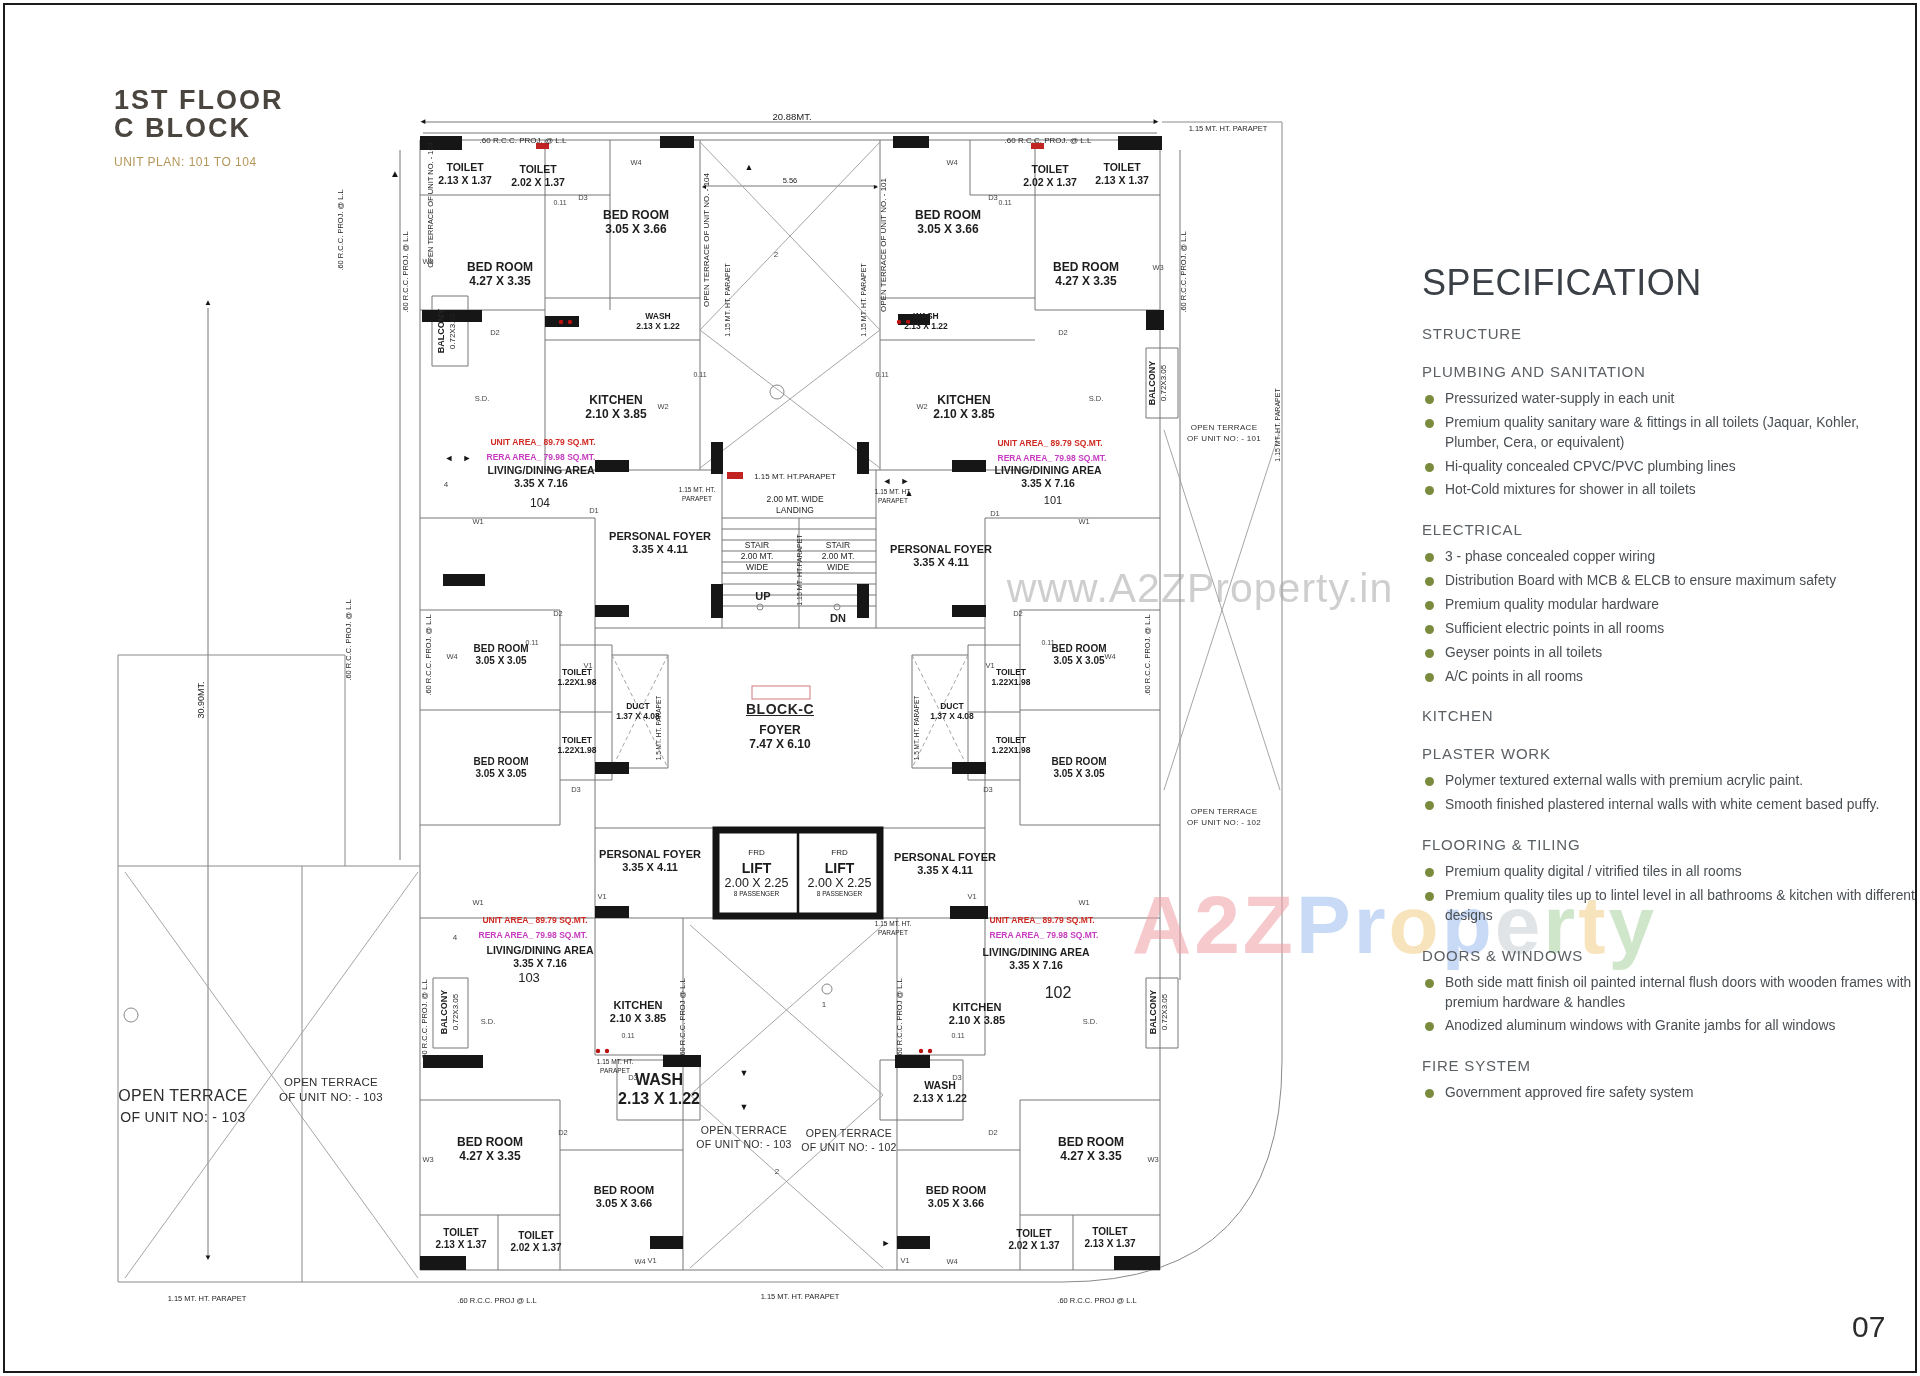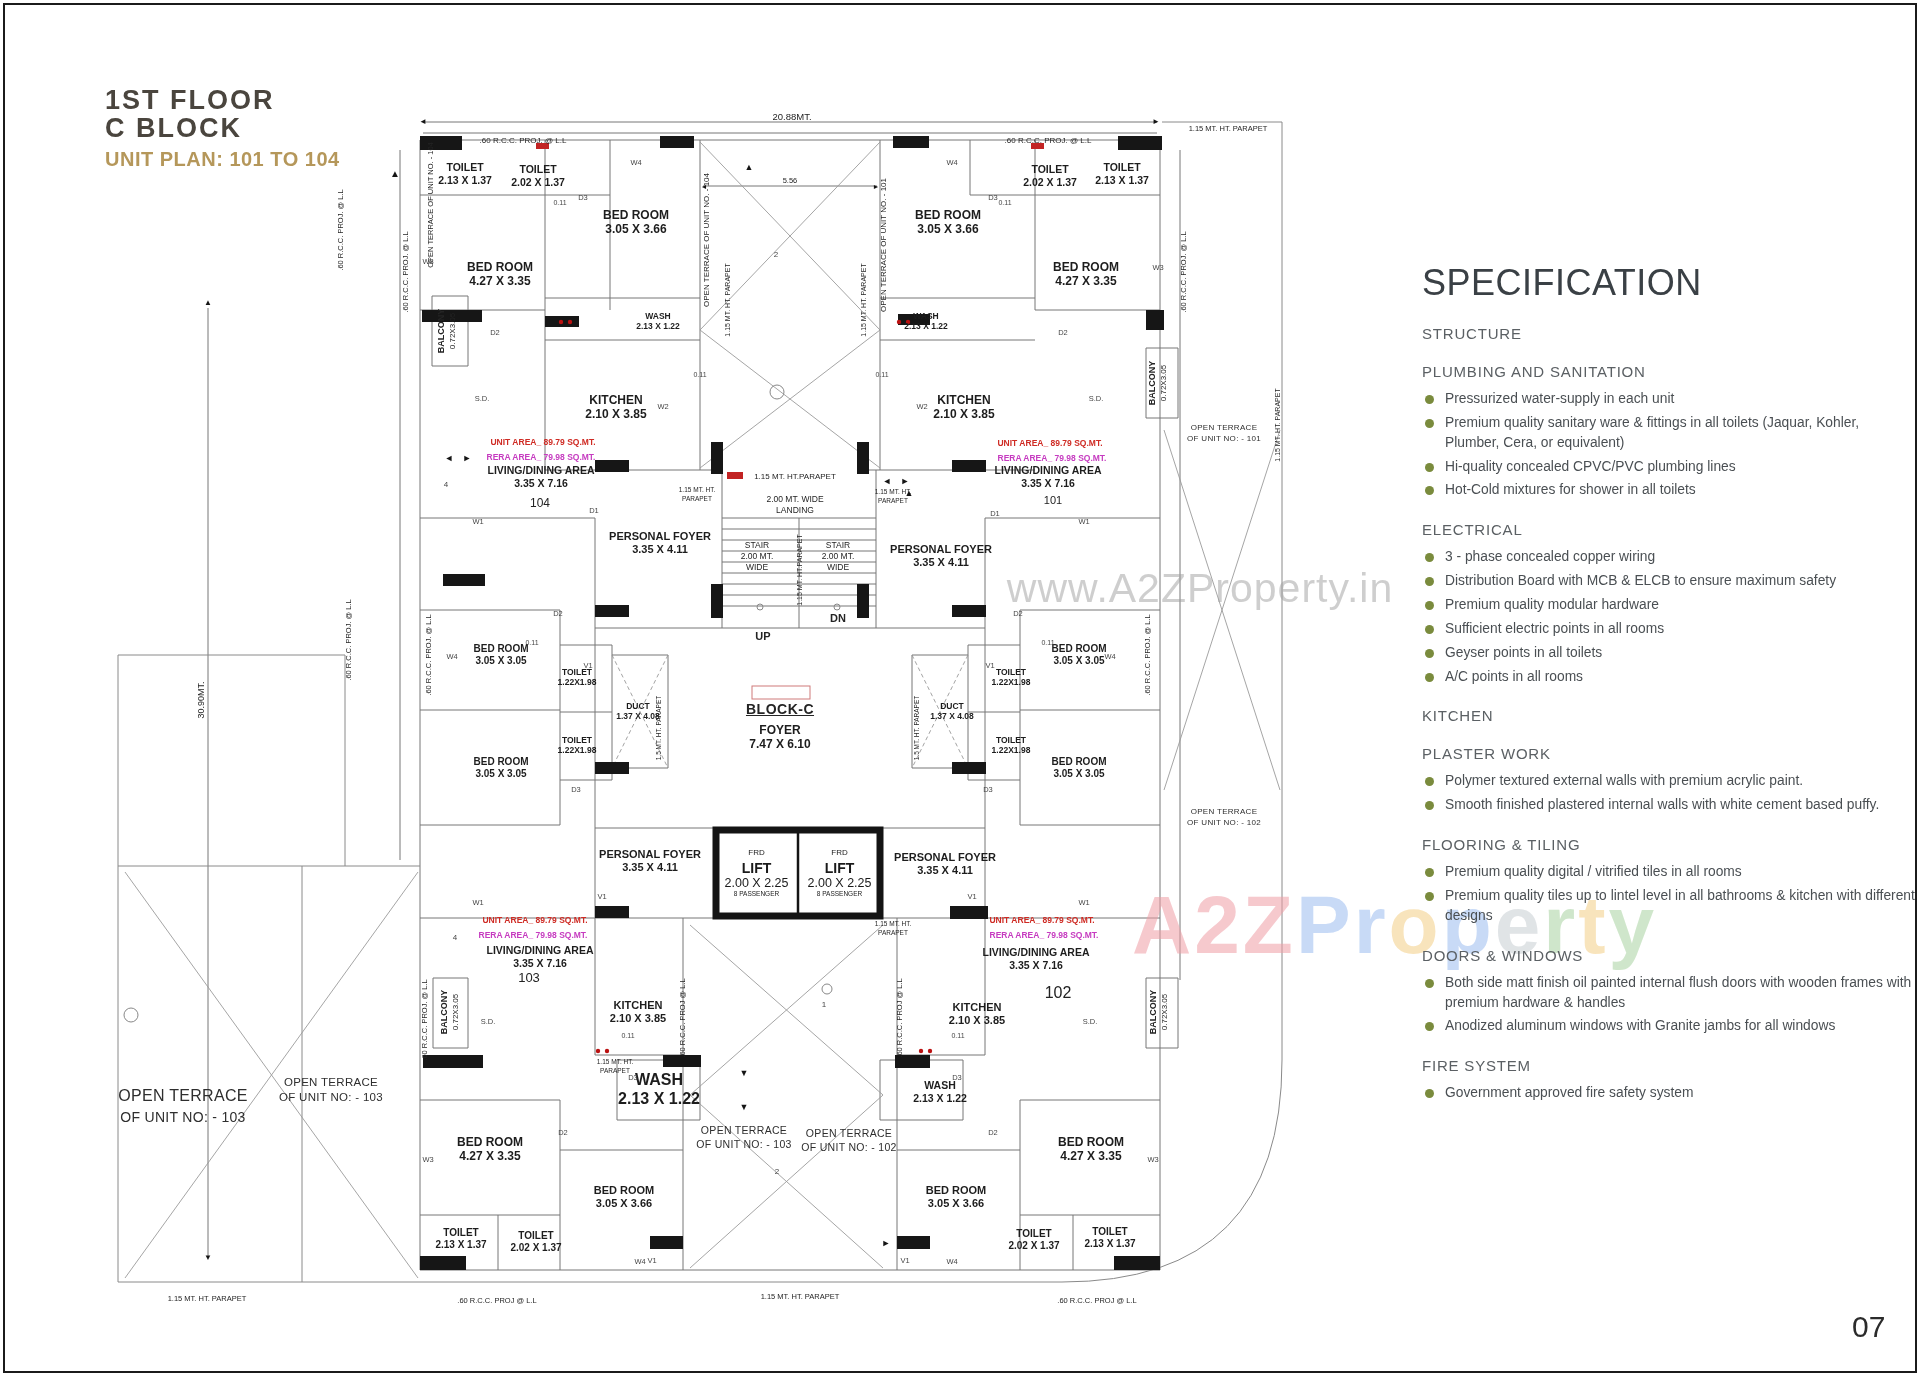--- a/index.html
+++ b/index.html
@@ -1,22 +1,22 @@
 <!DOCTYPE html>
 <html style="--bullet: #7a8b3d;"><head>
 <meta charset="utf-8">
 <style>
   html,body{margin:0;padding:0;background:#fff;width:1920px;height:1376px;overflow:hidden;
     font-family:"Liberation Sans",sans-serif;}
   .page{position:absolute;inset:0;background:#fff;}
   .frame{position:absolute;inset:3px;border:2px solid #1b1b1b;pointer-events:none;}
   
-  .tblock{position:absolute;left:105px;top:86px;}
+  .tblock{position:absolute;left:114px;top:86px;}
   .tblock h1{margin:0;font-size:27px;font-weight:bold;color:#4a453e;letter-spacing:2px;line-height:1.04;}
-  .tblock .sub{margin-top:6px;font-size:20px;font-weight:bold;color:#b5975a;letter-spacing:.5px;}
+  .tblock .sub{margin-top:13px;font-size:12px;font-weight:normal;color:#b5975a;letter-spacing:.5px;}
   
   .plan{position:absolute;inset:0;}
   .plan svg{position:absolute;left:0;top:0;}
   .room{position:absolute;transform:translate(-50%,-50%);text-align:center;font-weight:bold;
     color:#1d1d1d;line-height:1.2;white-space:nowrap;}
   .room span{display:block;}
   .t{position:absolute;transform:translate(-50%,-50%);white-space:nowrap;color:#242424;line-height:1;}
   .t.rot{transform:translate(-50%,-50%) rotate(-90deg);}
   .t.red{color:#cf2b24;font-weight:bold;}
   .t.mag{color:#c63bc0;font-weight:bold;}
@@ -382,21 +382,21 @@
         <div class="t rot" style="left: 917px; top: 728px; font-size: 6.5px;">1.5 MT. HT. PARAPET</div>
         <div class="t" style="left: 795px; top: 477px; font-size: 8px;">1.15 MT. HT.PARAPET</div>
         <div class="t" style="left: 795px; top: 499px; font-size: 8.5px;">2.00 MT. WIDE</div>
         <div class="t" style="left: 795px; top: 510px; font-size: 8.5px;">LANDING</div>
         <div class="t" style="left: 757px; top: 545px; font-size: 8.5px;">STAIR</div>
         <div class="t" style="left: 757px; top: 556px; font-size: 8.5px;">2.00 MT.</div>
         <div class="t" style="left: 757px; top: 567px; font-size: 8.5px;">WIDE</div>
         <div class="t" style="left: 838px; top: 545px; font-size: 8.5px;">STAIR</div>
         <div class="t" style="left: 838px; top: 556px; font-size: 8.5px;">2.00 MT.</div>
         <div class="t" style="left: 838px; top: 567px; font-size: 8.5px;">WIDE</div>
-        <div class="t" style="left: 763px; top: 636px; font-size: 11px; font-weight: bold; text-align: right;">UP</div>
+        <div class="t" style="left: 763px; top: 596px; font-size: 11px; font-weight: bold; text-align: right;">UP</div>
         <div class="t" style="left: 838px; top: 618px; font-size: 11px; font-weight: bold;">DN</div>
         <div class="t blk" style="left: 780px; top: 709px; font-size: 14px;">BLOCK-C</div>
         <div class="t unit" style="left: 540px; top: 503px; font-size: 12px;">104</div>
         <div class="t unit" style="left: 1053px; top: 500px; font-size: 11px;">101</div>
         <div class="t unit" style="left: 529px; top: 977px; font-size: 13px;">103</div>
         <div class="t unit" style="left: 1058px; top: 993px; font-size: 16px;">102</div>
         <div class="t red" style="left: 543px; top: 442px; font-size: 8.5px;">UNIT AREA_ 89.79 SQ.MT.</div>
         <div class="t mag" style="left: 541px; top: 457px; font-size: 8.5px;">RERA AREA_ 79.98 SQ.MT.</div>
         <div class="t red" style="left: 1050px; top: 443px; font-size: 8.5px;">UNIT AREA_ 89.79 SQ.MT.</div>
         <div class="t mag" style="left: 1052px; top: 458px; font-size: 8.5px;">RERA AREA_ 79.98 SQ.MT.</div>

